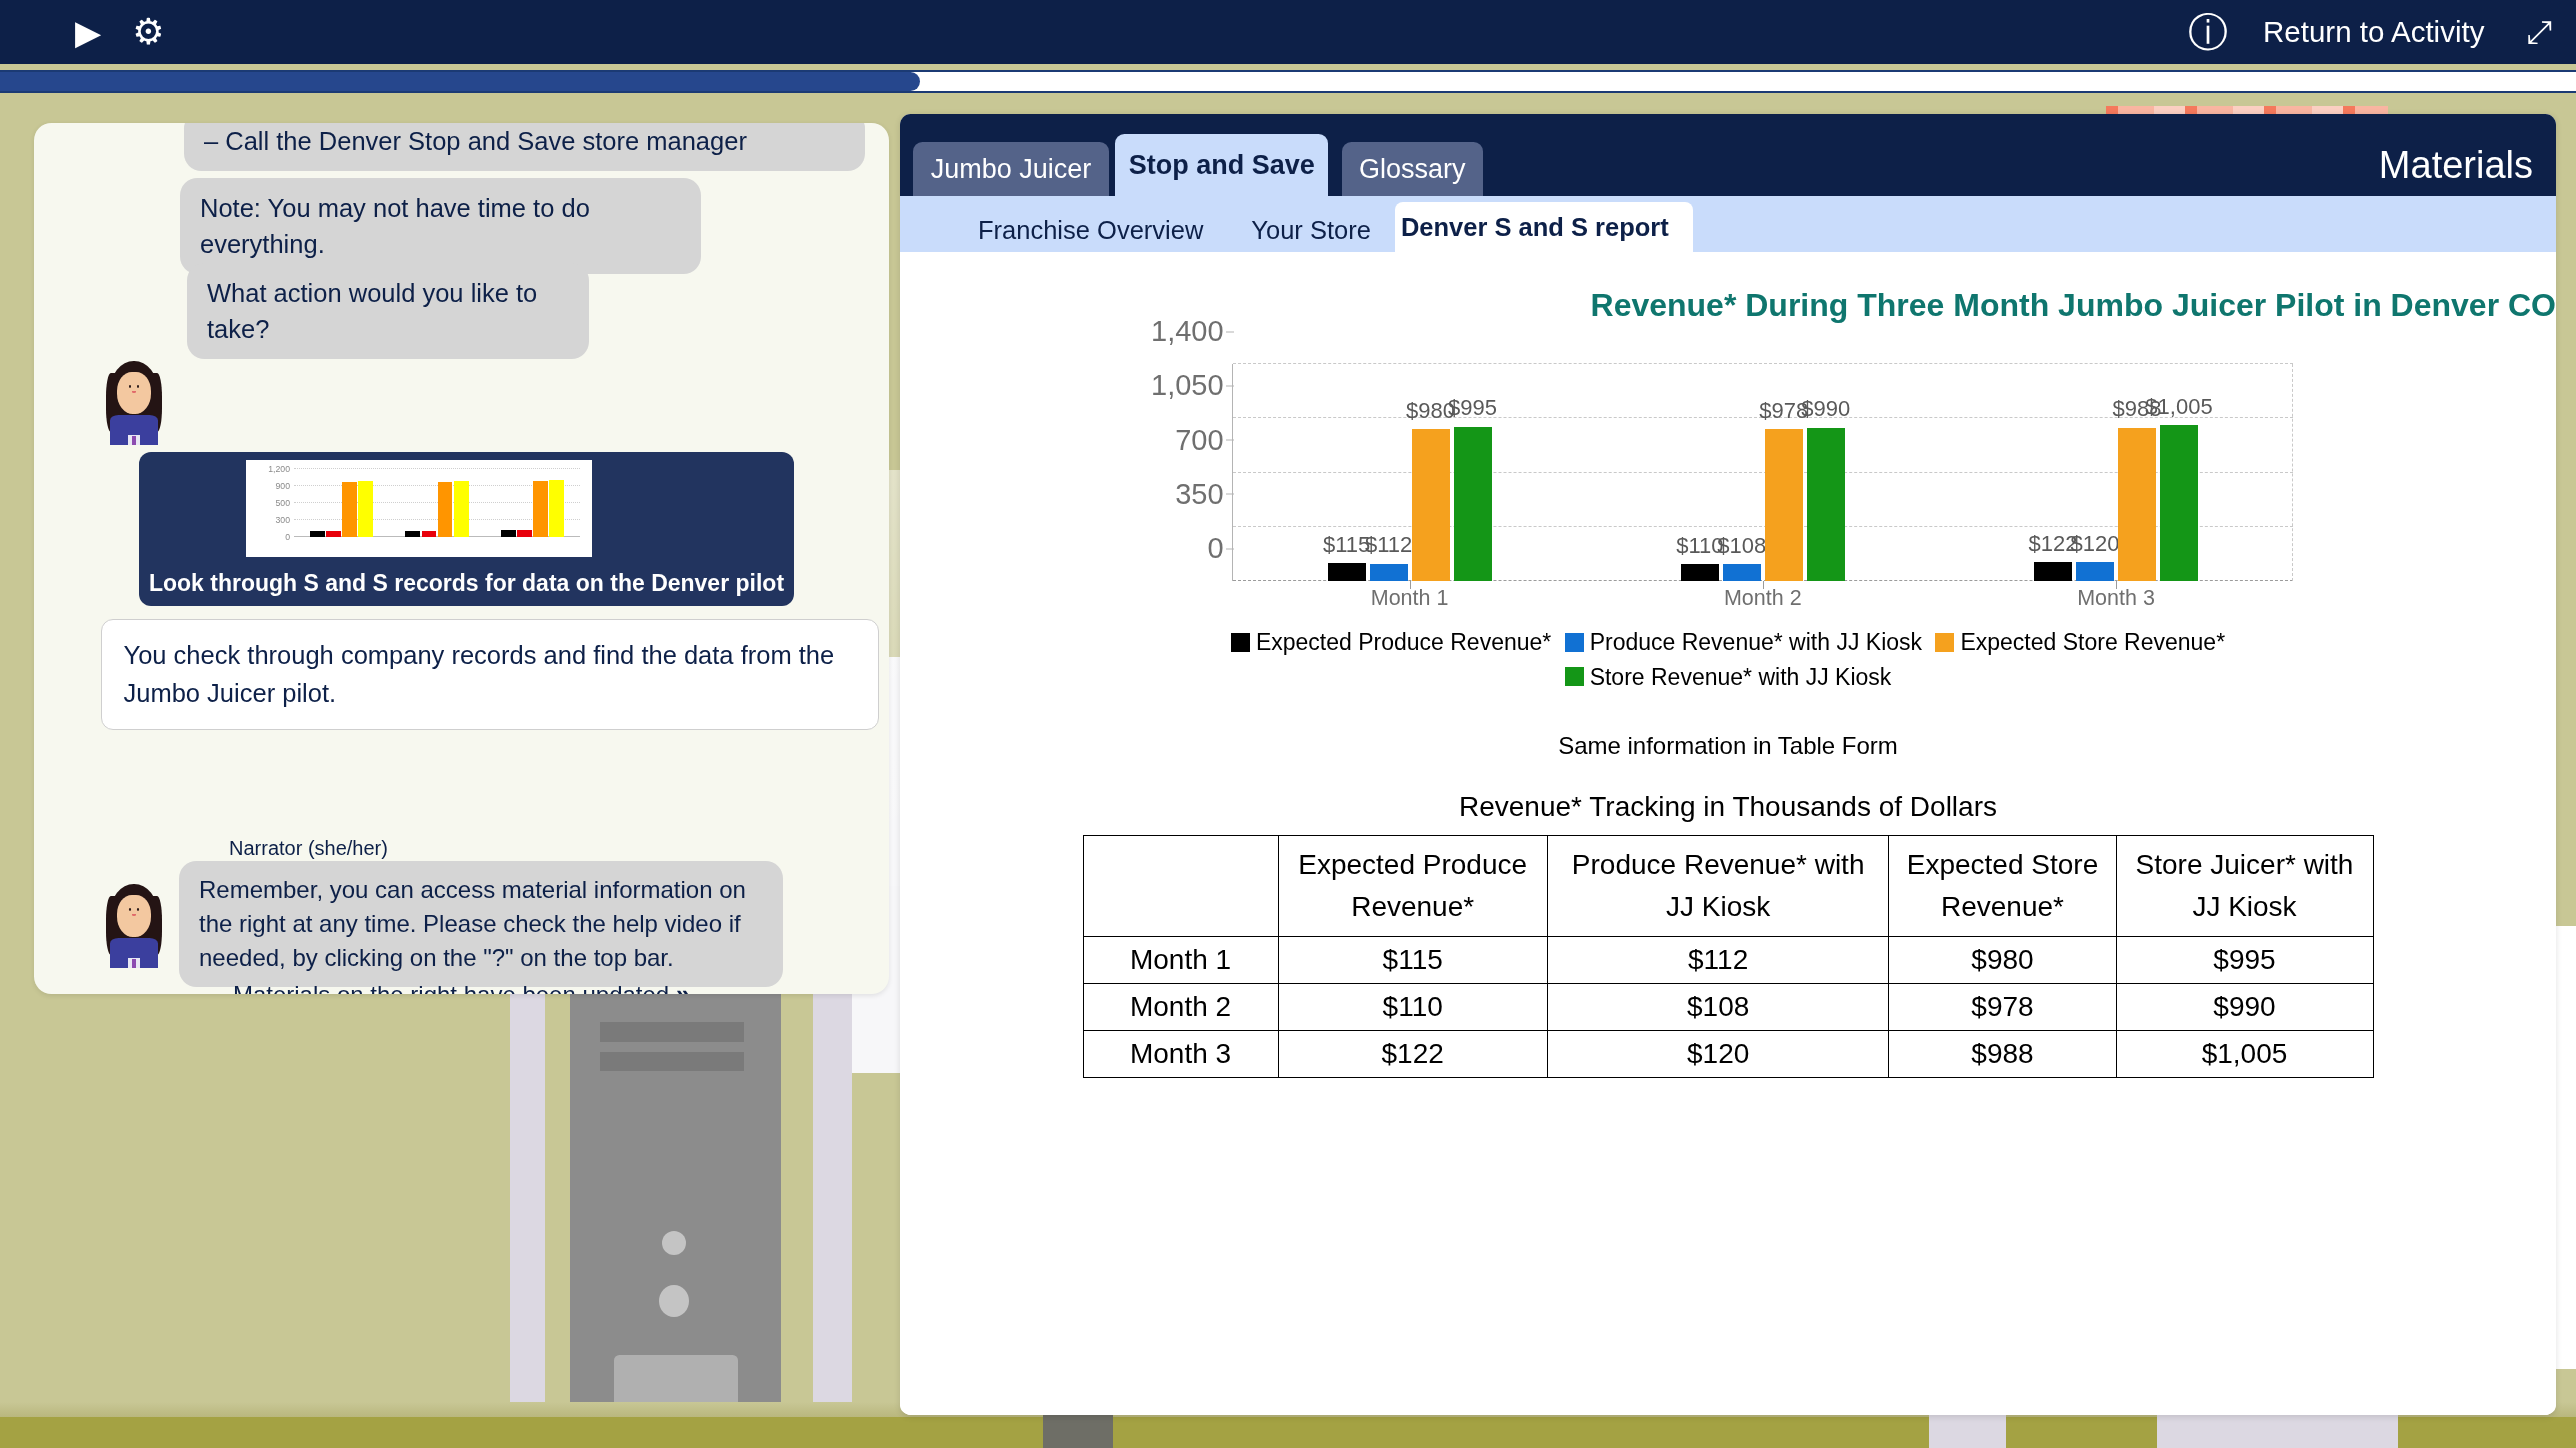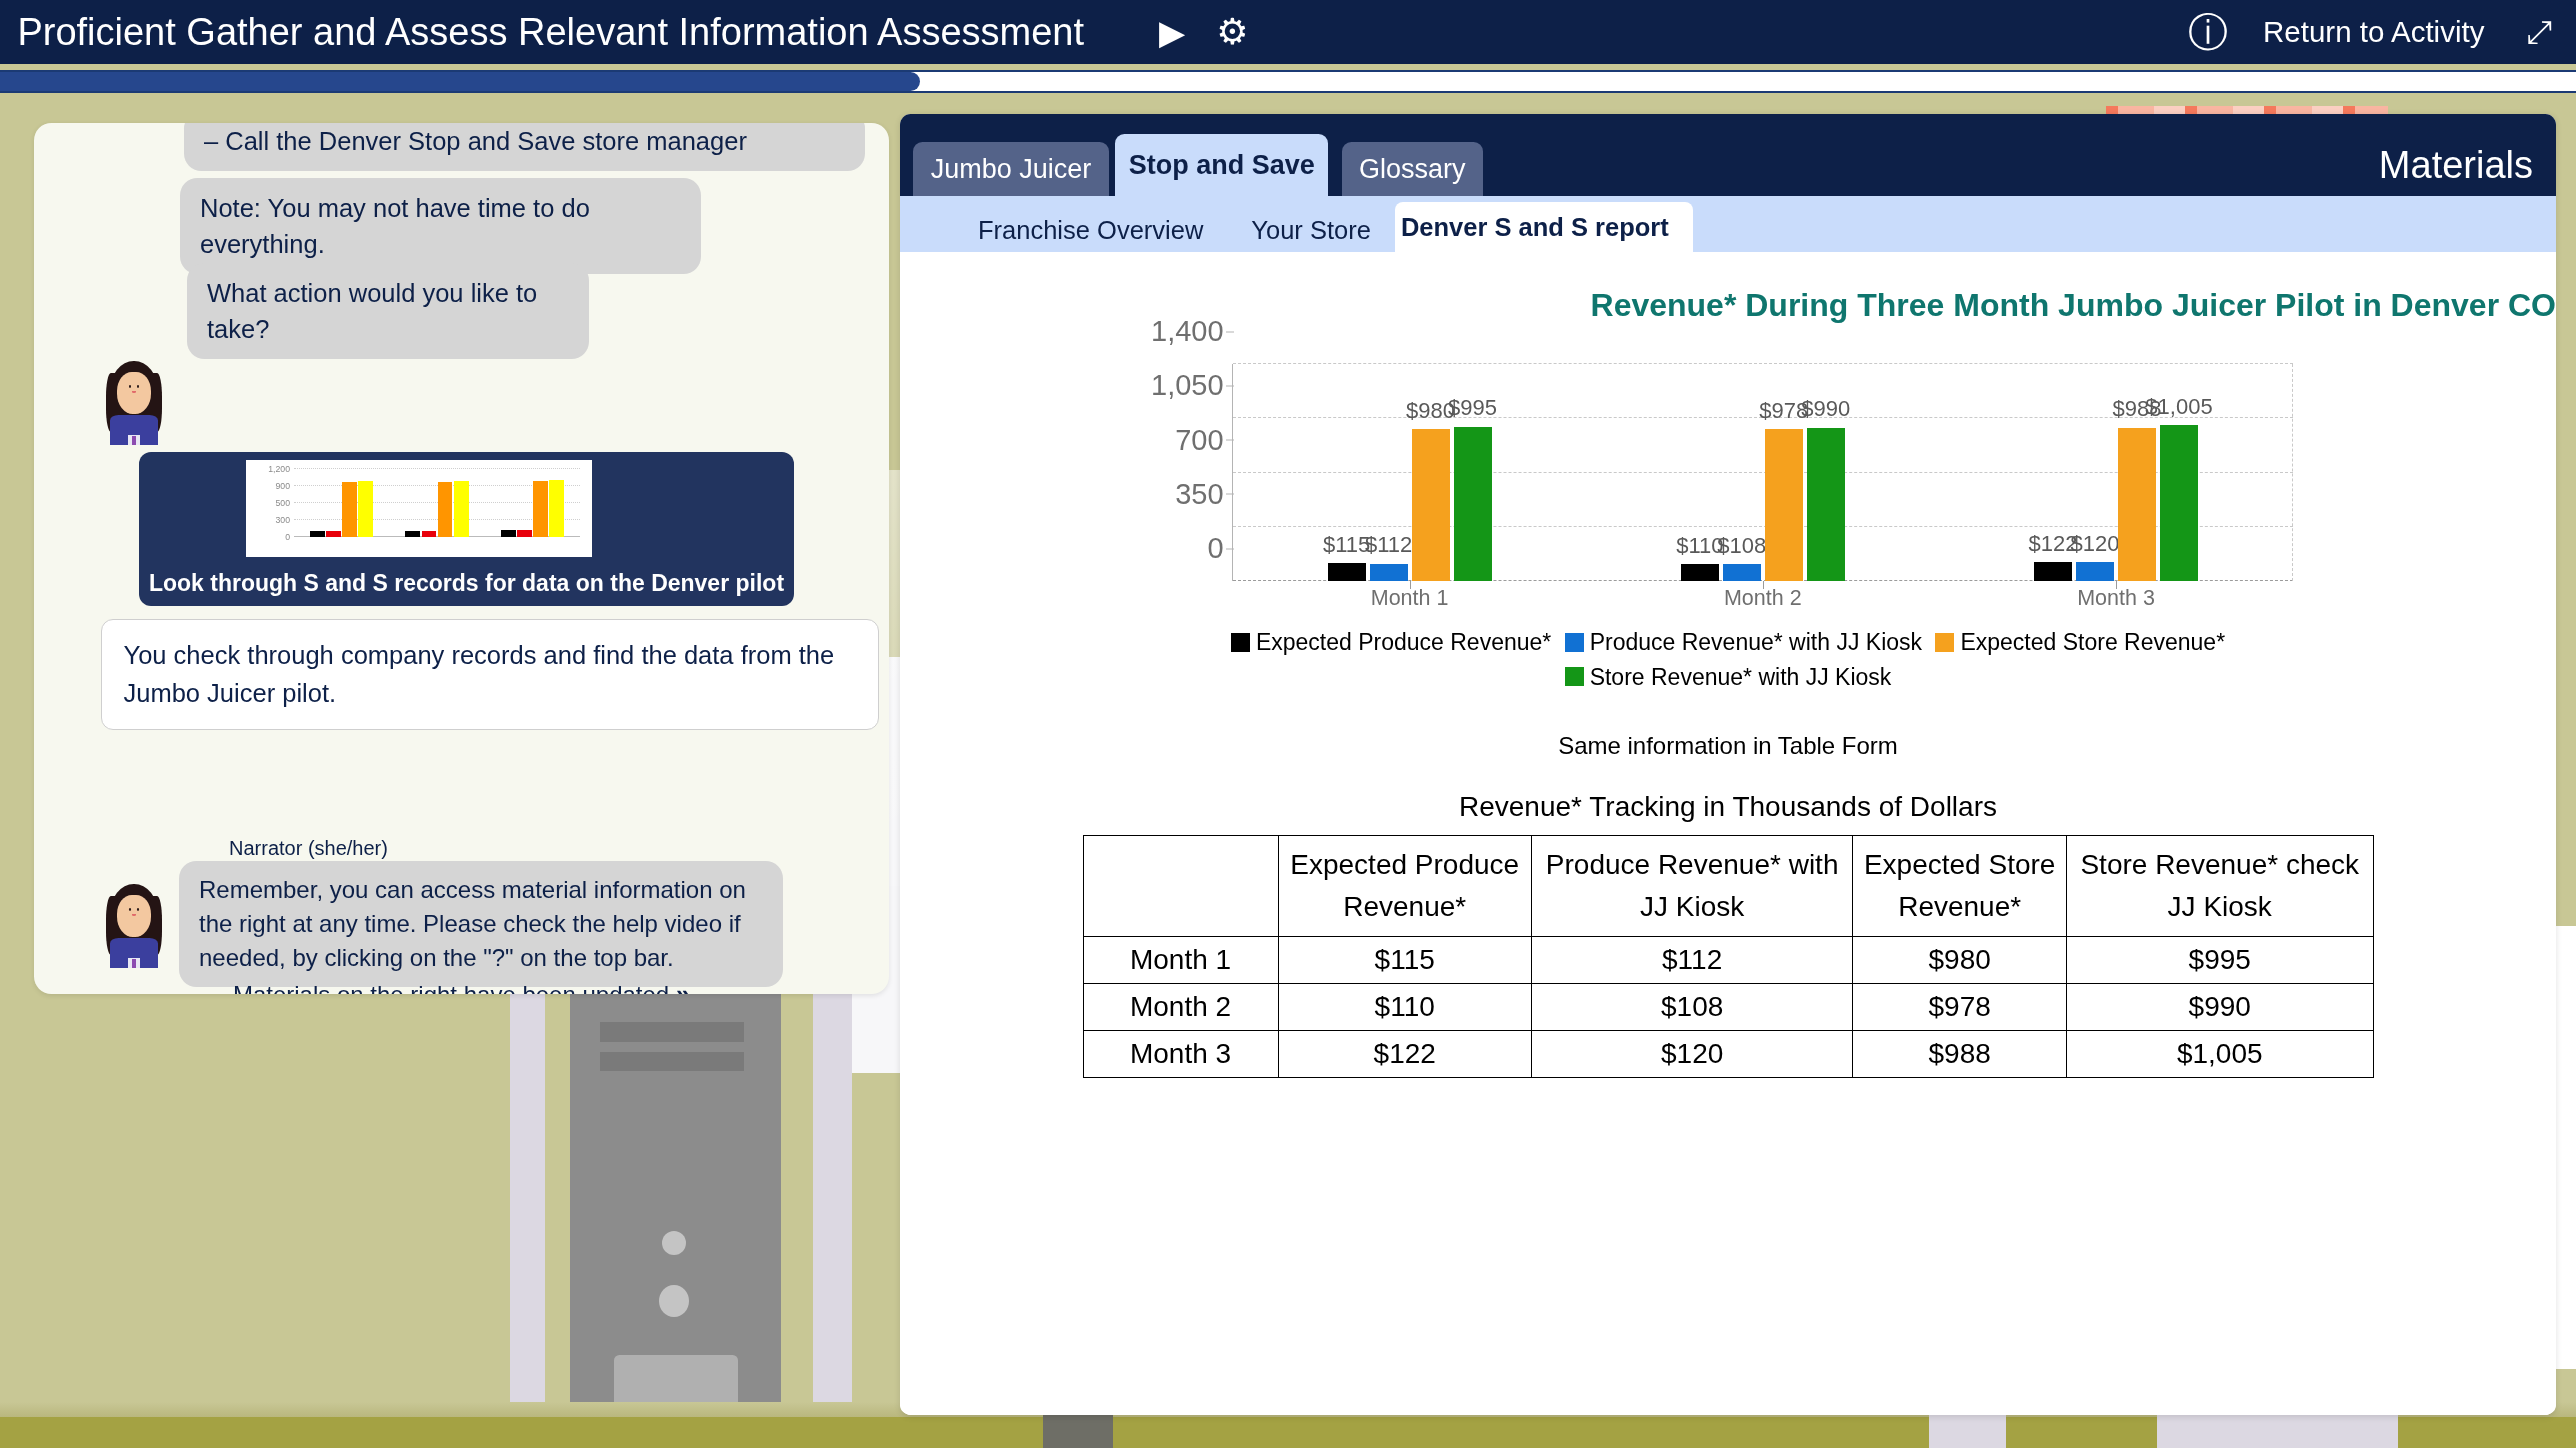--- a/index.html
+++ b/index.html
@@ -424,21 +424,20 @@
   <div class="fridge-dot2"></div>
   <div class="fridge-panel"></div>
   <div class="scene-wallshadow"></div>
   <div class="scene-floorstripe"></div>
   <div class="floor-gray-block"></div>
   <div class="floor-lav-block"></div>
   <div class="floor-lav-block2"></div>
 </div>
 
 <div id="topbar">
-  <div id="app-title">Proficient Gather and Assess Relevant Information Assessment</div>
   <span id="play-btn" class="tb-icon">▶</span>
   <span id="gear-btn" class="tb-icon">⚙</span>
   <div id="topbar-right">
     <span id="help-btn" class="tb-icon">ⓘ</span>
     <span id="return-link">Return to Activity</span>
     <span id="collapse-btn" class="tb-icon">⤢</span>
   </div>
 </div>
 
 <div id="progress-track">
@@ -651,21 +650,21 @@
             </th>
             <th>
               <div>Produce Revenue* with</div>
               <div>JJ Kiosk</div>
             </th>
             <th>
               <div>Expected Store</div>
               <div>Revenue*</div>
             </th>
             <th>
-              <div>Store Revenue* check</div>
+              <div>Store Juicer* with</div>
               <div>JJ Kiosk</div>
             </th>
           </tr>
       </thead>
       <tbody id="tbody">
           <tr>
             <td class="rowhdr">Month 1</td>
             <td>$115</td>
             <td>$112</td>
             <td>$980</td>

